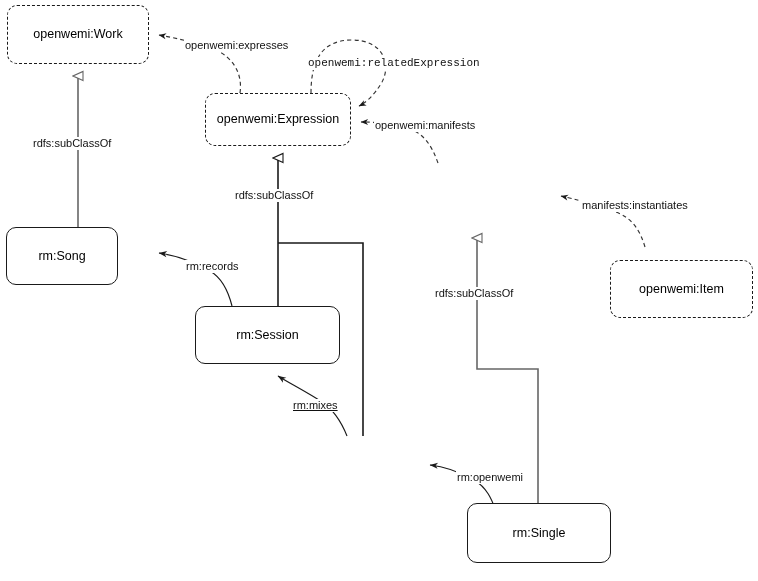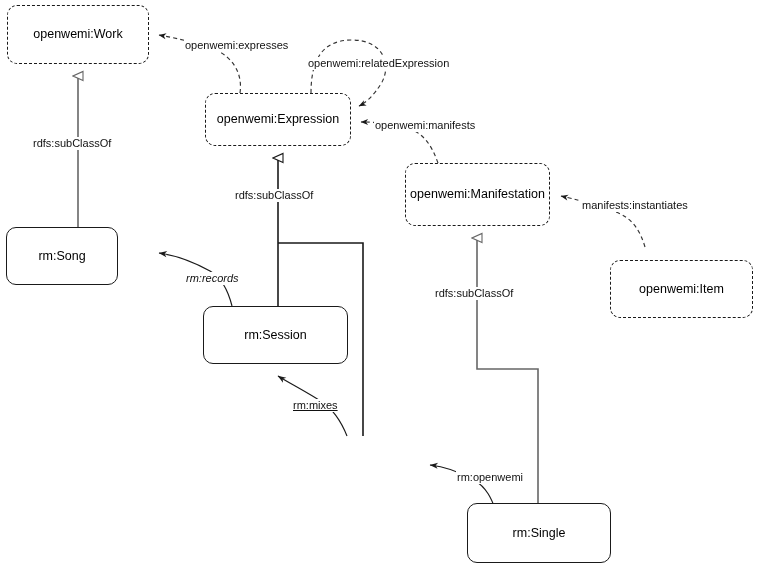--- a/index.html
+++ b/index.html
@@ -121,50 +121,47 @@
   </svg>
 
   <div class="node-box node-dashed" style="left:205px; top:93px; width:146px; height:53px;">
     <span>openwemi:Expression</span>
   </div>
 
   <div class="node-box node-dashed" style="left:7px; top:5px; width:142px; height:59px;">
     <span>openwemi:Work</span>
   </div>
 
-  <div class="node-box node-dashed" style="left:405px; top:163px; width:145px; height:63px;">
-    <span>openwemi:Manifestation</span>
-  </div>
 
   <div class="node-box node-dashed" style="left:610px; top:240px; width:143px; height:58px;margin-top:20px;">
     <span>openwemi:Item</span>
   </div>
 
   <div class="node-box node-solid" style="left:6px; top:227px; width:112px; height:58px;">
     <span>rm:Song</span>
   </div>
 
-  <div class="node-box node-solid" style="left:195px; top:306px; width:145px; height:58px;margin-left:8px;">
+  <div class="node-box node-solid" style="left:195px; top:306px; width:145px; height:58px;">
     <span>rm:Session</span>
   </div>
 
 
   <div class="node-box node-solid" style="left:467px; top:503px; width:144px; height:60px;">
     <span>rm:Single</span>
   </div>
 
   <div class="edge-label" style="left:163px; top:39px;margin-left:21px;">openwemi:expresses</div>
 
-  <div class="edge-label" style="left:307px; top:57px;">openwemi:relatedExpression</div>
+  <div class="edge-label" style="left:307px; top:57px;font-family:Liberation Mono, monospace;">openwemi:relatedExpression</div>
 
   <div class="edge-label" style="left:374px; top:119px;">openwemi:manifests</div>
 
   <div class="edge-label" style="left:581px; top:199px;">manifests:instantiates</div>
 
-  <div class="edge-label" style="left:185px; top:272px;font-style:italic;">rm:records</div>
+  <div class="edge-label" style="left:185px; top:260px;">rm:records</div>
 
   <div class="edge-label" style="left:292px; top:399px;text-decoration:underline;">rm:mixes</div>
 
   <div class="edge-label" style="left:456px; top:471px;">rm:openwemi</div>
 
   <div class="edge-label" style="left:32px; top:137px;">rdfs:subClassOf</div>
 
   <div class="edge-label" style="left:234px; top:189px;">rdfs:subClassOf</div>
 
   <div class="edge-label" style="left:434px; top:287px;">rdfs:subClassOf</div>

